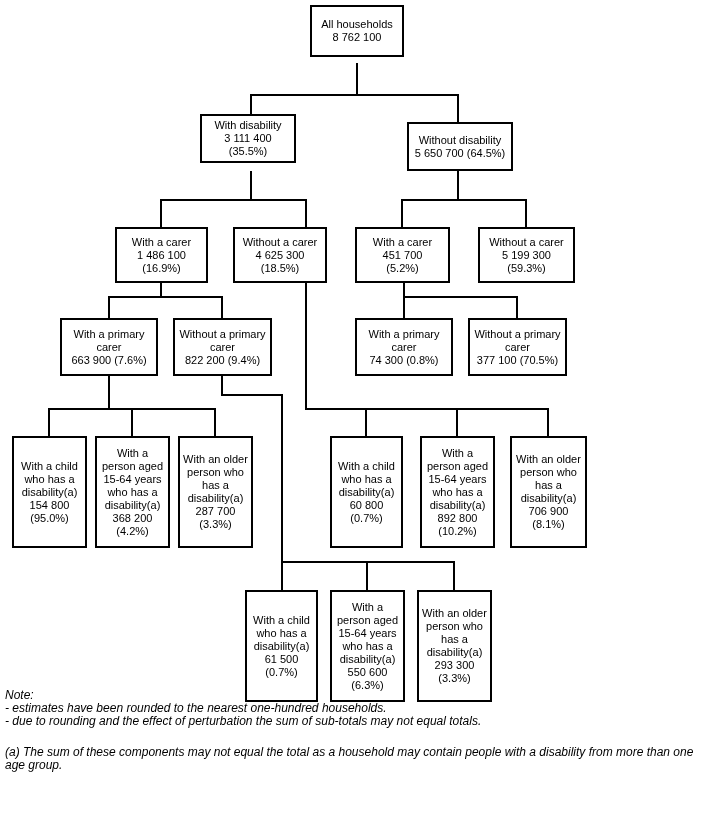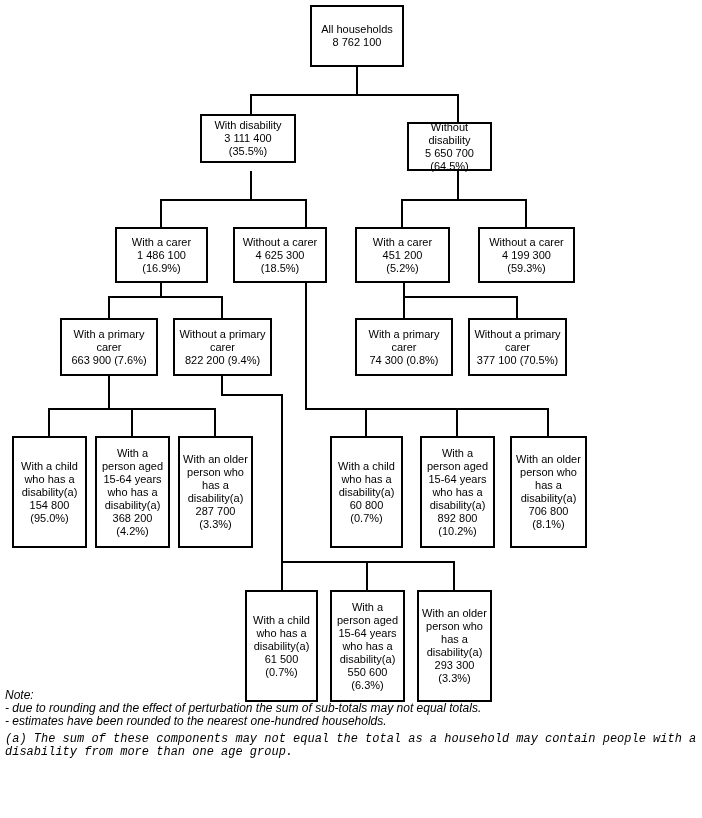--- a/index.html
+++ b/index.html
@@ -12,70 +12,70 @@
     position:absolute; box-sizing:border-box;
     border:2px solid #000; background:#fff;
     display:flex; flex-direction:column; justify-content:center; align-items:center;
     text-align:center; font-size:11px; line-height:13px; padding:2px;
   }
   .node span { display:block; }
   .notes {
     position:absolute; left:5px; top:689px; width:693px;
     font-size:12px; line-height:13px; font-style:italic;
   }
-  .footnote { margin-top:5px;font-family:Liberation Mono, monospace; }
+  .footnote { margin-top:18px; }
 </style>
 </head>
 <body>
 
 <div class="page">
 
   <svg class="connectors" width="702" height="818" fill="none" stroke="#000" stroke-width="2" shape-rendering="crispEdges">
     <path d="M357 63 V95 M251 122 V95 H458 V122"></path>
     <path d="M251 171 V200 M161 227 V200 H306 V227"></path>
     <path d="M458 171 V200 M402 227 V200 H526 V227"></path>
     <path d="M161 283 V297 M109 318 V297 H222 V318"></path>
     <path d="M404 283 V318 M404 297 H517 V318"></path>
     <path d="M306 283 V409 H548 V436 M366 409 V436 M457 409 V436"></path>
     <path d="M109 376 V409 M49 436 V409 H215 V436 M132 409 V436"></path>
     <path d="M222 376 V395 H282 V590 M282 562 H454 V590 M367 562 V590"></path>
   </svg>
 
-  <div class="node" style="left:310px;top:5px;width:94px;height:62px">
+  <div class="node" style="left:310px;top:5px;width:94px;height:52px">
     <span>All households</span>
     <span>8 762 100</span>
   </div>
 
   <div class="node" style="left:200px;top:114px;width:96px;height:49px">
     <span>With disability</span>
     <span>3 111 400 (35.5%)</span>
   </div>
-  <div class="node" style="left:407px;top:122px;width:85px;height:49px">
+  <div class="node" style="left:407px;top:122px;width:106px;height:49px">
     <span>Without disability</span>
     <span>5 650 700 (64.5%)</span>
   </div>
 
   <div class="node" style="left:115px;top:227px;width:93px;height:56px">
     <span>With a carer</span>
     <span>1 486 100</span>
     <span>(16.9%)</span>
   </div>
   <div class="node" style="left:233px;top:227px;width:94px;height:56px">
     <span>Without a carer</span>
     <span>4 625 300</span>
     <span>(18.5%)</span>
   </div>
   <div class="node" style="left:355px;top:227px;width:95px;height:56px">
     <span>With a carer</span>
-    <span>451 200</span>
+    <span>451 700</span>
     <span>(5.2%)</span>
   </div>
   <div class="node" style="left:478px;top:227px;width:97px;height:56px">
     <span>Without a carer</span>
-    <span>4 199 300</span>
+    <span>5 199 300</span>
     <span>(59.3%)</span>
   </div>
 
   <div class="node" style="left:60px;top:318px;width:98px;height:58px">
     <span>With a primary carer</span>
     <span>663 900 (7.6%)</span>
   </div>
   <div class="node" style="left:173px;top:318px;width:99px;height:58px">
     <span>Without a primary carer</span>
     <span>822 200 (9.4%)</span>
@@ -110,21 +110,21 @@
     <span>60 800</span>
     <span>(0.7%)</span>
   </div>
   <div class="node" style="left:420px;top:436px;width:75px;height:112px">
     <span>With a person aged 15-64 years who has a disability(a)</span>
     <span>892 800</span>
     <span>(10.2%)</span>
   </div>
   <div class="node" style="left:510px;top:436px;width:77px;height:112px">
     <span>With an older person who has a disability(a)</span>
-    <span>706 800</span>
+    <span>706 900</span>
     <span>(8.1%)</span>
   </div>
 
   <div class="node" style="left:245px;top:590px;width:73px;height:112px">
     <span>With a child who has a disability(a)</span>
     <span>61 500</span>
     <span>(0.7%)</span>
   </div>
   <div class="node" style="left:330px;top:590px;width:75px;height:112px">
     <span>With a person aged 15-64 years who has a disability(a)</span>
@@ -132,18 +132,18 @@
     <span>(6.3%)</span>
   </div>
   <div class="node" style="left:417px;top:590px;width:75px;height:112px">
     <span>With an older person who has a disability(a)</span>
     <span>293 300</span>
     <span>(3.3%)</span>
   </div>
 
   <div class="notes">
     <div>Note:</div>
+    <div>- estimates have been rounded to the nearest one-hundred households.</div>
     <div>- due to rounding and the effect of perturbation the sum of sub-totals may not equal totals.</div>
-    <div>- estimates have been rounded to the nearest one-hundred households.</div>
     <div class="footnote">(a) The sum of these components may not equal the total as a household may contain people with a disability from more than one age group.</div>
   </div>
 
 </div>
 
 </body></html>

